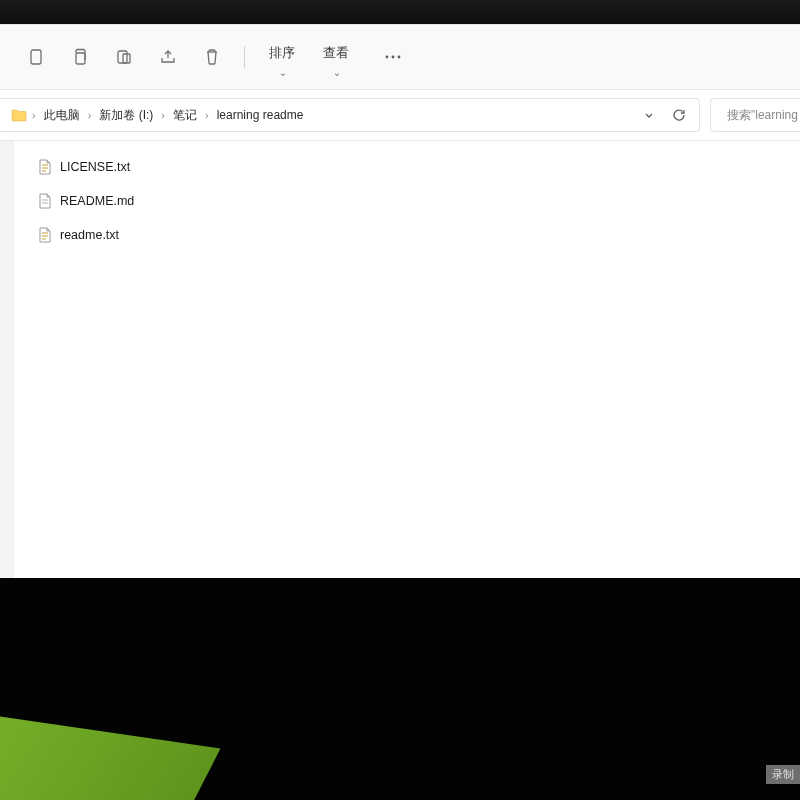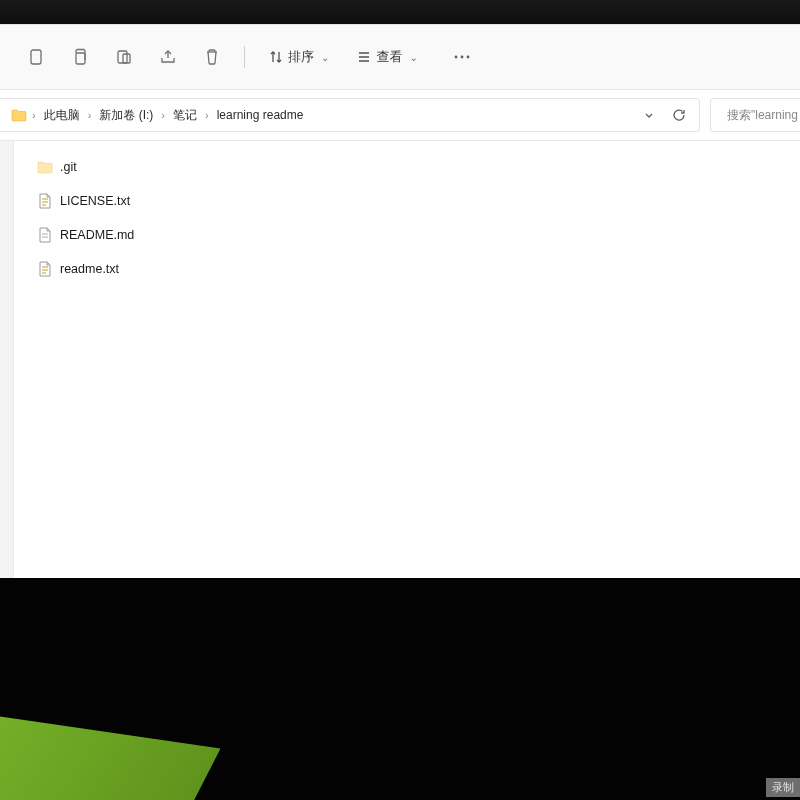--- a/index.html
+++ b/index.html
@@ -50,20 +50,21 @@
   .tb-label-btn {
     display: flex;
     align-items: center;
     gap: 5px;
     padding: 0 10px;
     height: 36px;
     color: #3b3b3b;
     border-radius: 4px;
     cursor: pointer;
     font-size: 13px;
+    flex-direction: column;
   }
   .chev-small { font-size: 10px; color: #707070; margin-left: 2px;}
   
   .addr-row {
     display: flex;
     align-items: stretch;
     padding: 8px 0 8px 0;
     gap: 10px;
     border-bottom: 1px solid #e8e8e8;
     background: #fff;
@@ -152,21 +153,21 @@
     bottom: -40px;
     width: 260px;
     height: 160px;
     transform: rotate(-12deg);
     background: linear-gradient(135deg, #7ab52a, #5a8f1a);
     clip-path: polygon(0 0, 100% 60%, 80% 100%, 0 100%);
   }
   .rec-badge {
     position: absolute;
     right: 0;
-    bottom: 3px;
+    bottom: 16px;
     background: #6e6e6e;
     color: #e0e0e0;
     font-size: 11px;
     padding: 2px 6px;
   }
   svg { display: block; }
 </style>
 </head>
 <body>
 
@@ -275,28 +276,20 @@
           <path d="M9 9 l3 3"></path>
         </svg>
       <span>搜索"learning notes"</span>
     </div>
   </div>
 
   <div class="body-row">
     <div class="sidebar"></div>
     <div class="file-pane">
 
-      <div class="file-item">
-        <span class="ficon">
-          <svg width="16" height="14" viewBox="0 0 16 14">
-              <path d="M1 3 a1 1 0 0 1 1-1 h4 l1.5 1.5 H14 a1 1 0 0 1 1 1 V12 a1 1 0 0 1-1 1 H2 a1 1 0 0 1-1-1 Z" fill="#FFE9B0" stroke="#e0c87a" stroke-width="0.5"></path>
-            </svg>
-        </span>
-        <span>.git</span>
-      </div>
 
 
       <div class="file-item">
         <span class="ficon">
           <svg width="14" height="16" viewBox="0 0 14 16">
               <path d="M2 1 h7 l3 3 v11 H2 Z" fill="#fff" stroke="#9a9a9a" stroke-width="1"></path>
               <path d="M4 6 h6 M4 9 h6 M4 12 h4" stroke="#c9a038" stroke-width="1"></path>
               <path d="M9 1 v3 h3" fill="none" stroke="#9a9a9a" stroke-width="1"></path>
             </svg>
         </span>

